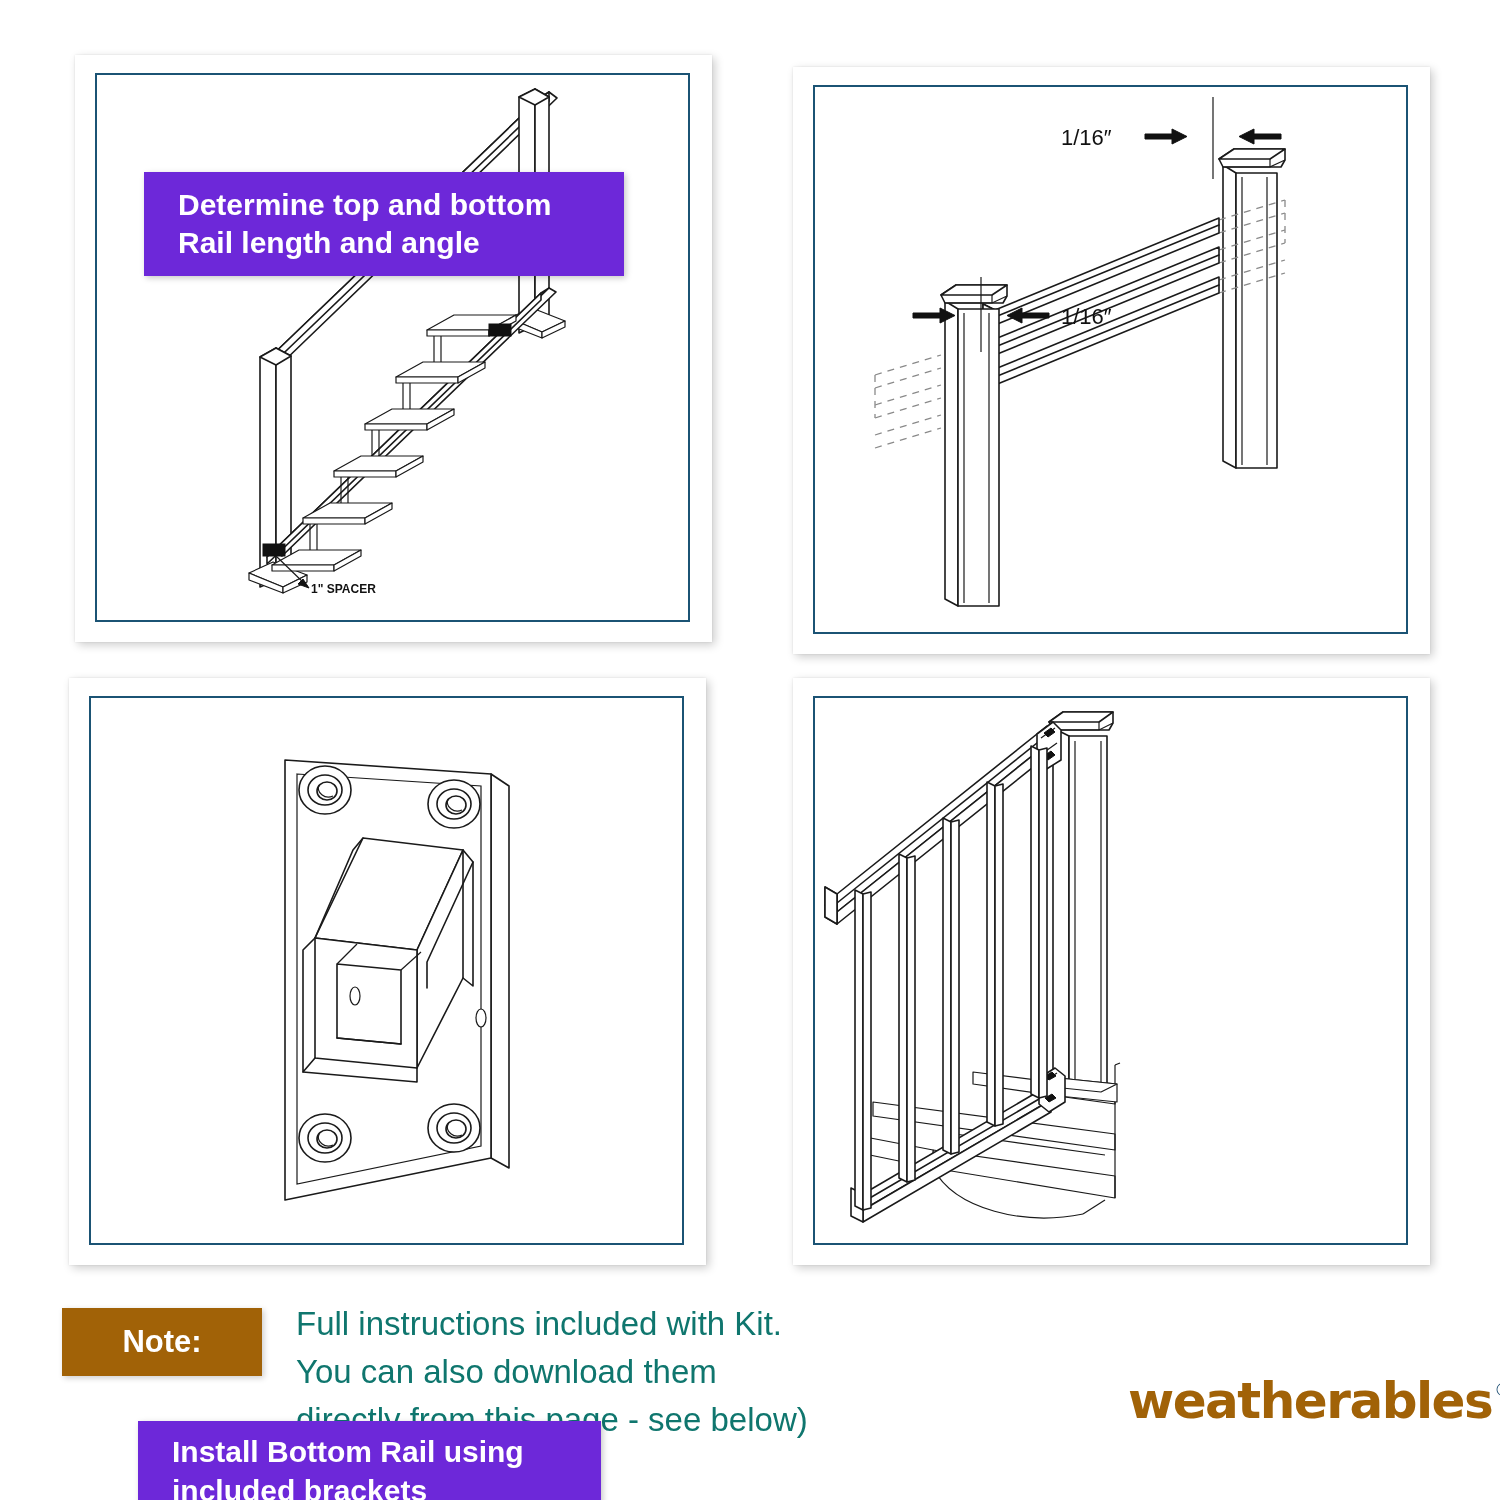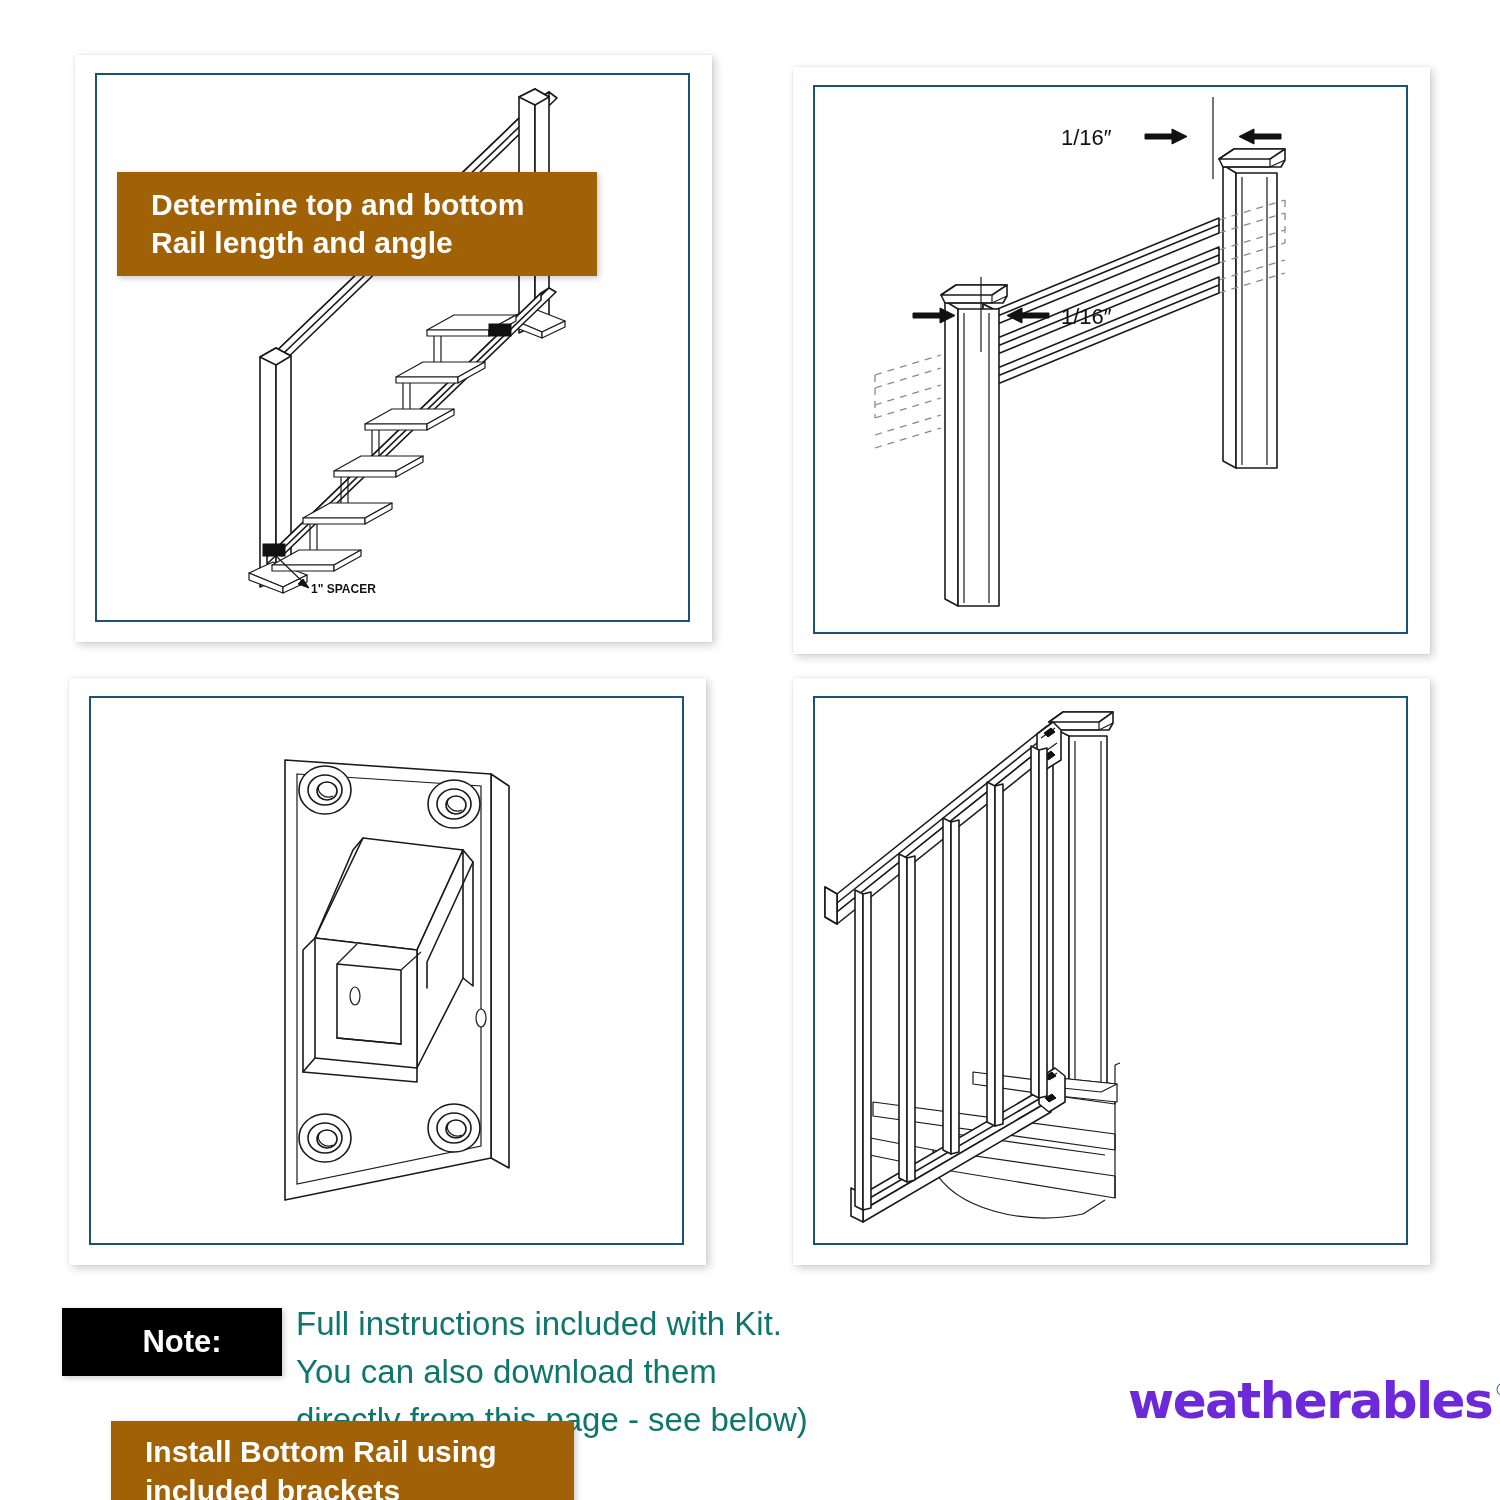--- a/index.html
+++ b/index.html
@@ -38,28 +38,29 @@
   }
 
   .panel-1 { left: 75px;  top: 55px;   width: 637px; height: 587px; }
   .panel-2 { left: 793px; top: 67px;   width: 637px; height: 587px; }
   .panel-3 { left: 69px;  top: 678px;  width: 637px; height: 587px; }
   .panel-4 { left: 793px; top: 678px;  width: 637px; height: 587px; }
 
   
   .banner {
     position: absolute;
-    background: #a16207;
+    background: #6d28d9;
     color: #ffffff;
     font-weight: bold;
     box-sizing: border-box;
     display: flex;
     align-items: center;
     box-shadow: 2px 2px 6px rgba(0,0,0,0.22);
     z-index: 5;
+    margin-left: 27px;
   }
   .banner span {
     display: block;
     white-space: pre-line;
     line-height: 1.27;
   }
 
   .banner-1 {
     left: 42px; top: 117px; width: 480px; height: 104px;
     padding: 0 0 0 34px;
@@ -82,29 +83,28 @@
   
   .note-row {
     position: absolute;
     left: 0; top: 1296px;
     width: 1500px; height: 180px;
   }
   .note-badge {
     position: absolute;
     left: 62px; top: 12px;
     width: 200px; height: 68px;
-    background: #000000;
+    background: #a16207;
     color: #ffffff;
     font-weight: bold;
     font-size: 31px;
     display: flex;
     align-items: center;
     justify-content: center;
     box-shadow: 2px 2px 6px rgba(0,0,0,0.20);
-    padding-left: 20px;
   }
   .note-text {
     position: absolute;
     left: 296px; top: 4px;
     width: 720px;
     color: #0f766e;
     font-size: 33px;
     line-height: 1.45;
     white-space: pre-line;
   }
@@ -114,21 +114,21 @@
     position: absolute;
     left: 1128px; top: 1376px;
     display: flex;
     align-items: flex-start;
   }
   .logo-word {
     font-family: "DejaVu Sans", sans-serif;
     font-weight: bold;
     font-size: 50px;
     letter-spacing: -1.5px;
-    color: #6d28d9;
+    color: #a16207;
     line-height: 1;
   }
   .logo-reg {
     font-family: "DejaVu Sans", sans-serif;
     font-size: 17px;
     color: #1b4d72;
     margin-left: 2px;
     margin-top: 4px;
   }
 

